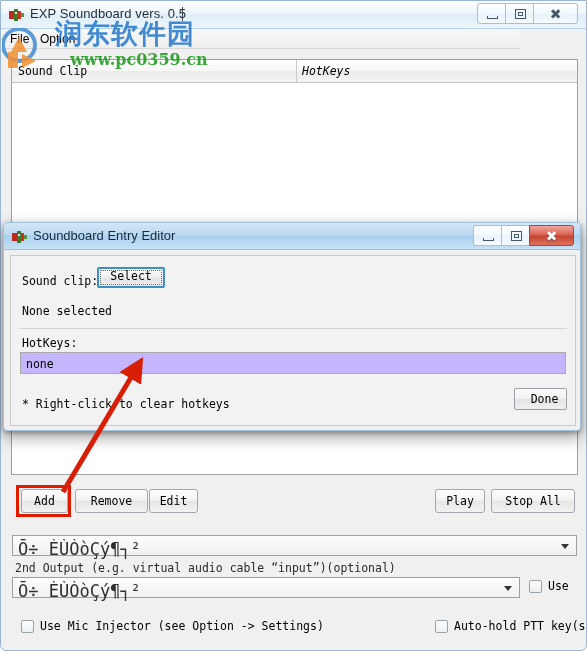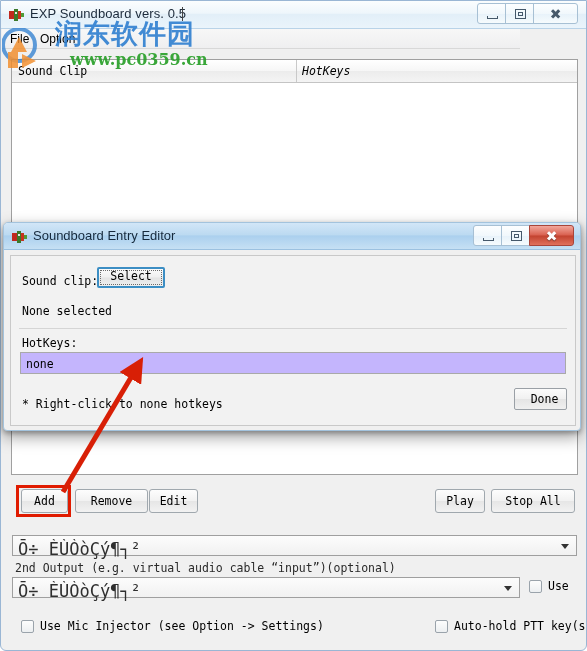--- a/index.html
+++ b/index.html
@@ -495,21 +495,21 @@
     <div class="mono" id="lbl-none">None selected</div>
 
     <div class="dlg-sep"></div>
 
     <div class="mono" id="lbl-hotkeys">HotKeys:</div>
 
     <div id="field-hotkeys">
       <div class="mono val">none</div>
     </div>
 
-    <div class="mono" id="lbl-rightclick">* Right-click to none hotkeys</div>
+    <div class="mono" id="lbl-rightclick">* Right-click to clear hotkeys</div>
 
     <div id="btn-done">
       <span class="mono">Done</span>
     </div>
   </div>
 </div>
 
 <div class="highlight-box"></div>
 
 <svg id="annotation-arrow" viewBox="0 0 587 651">

